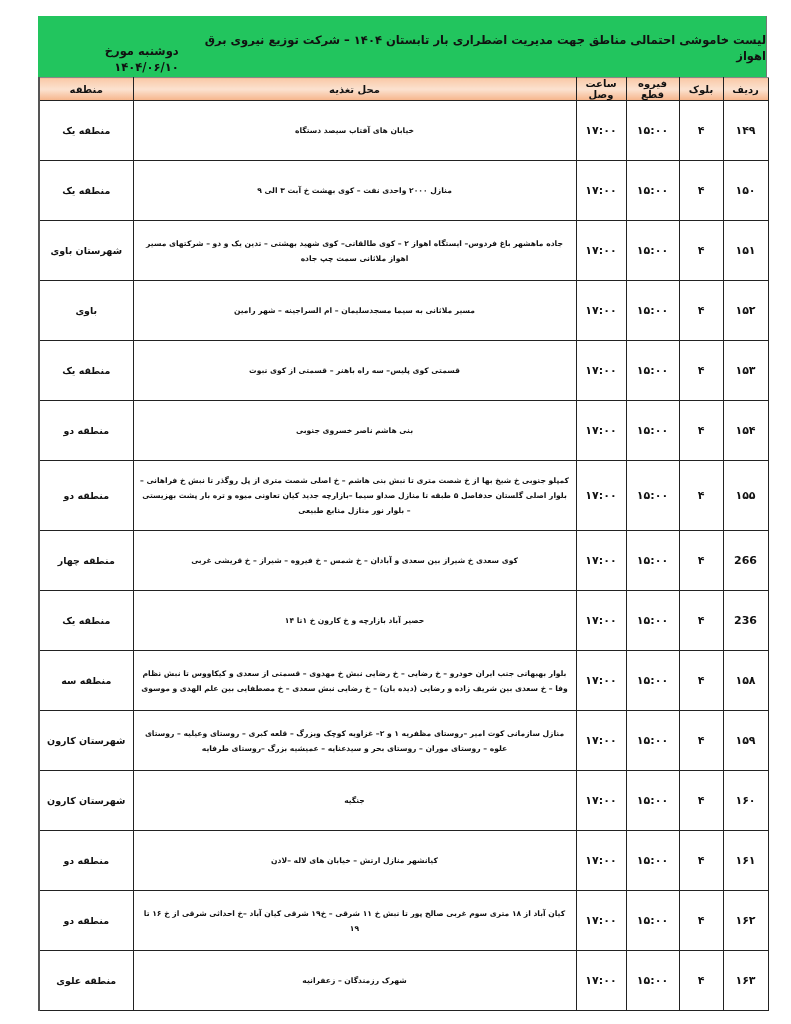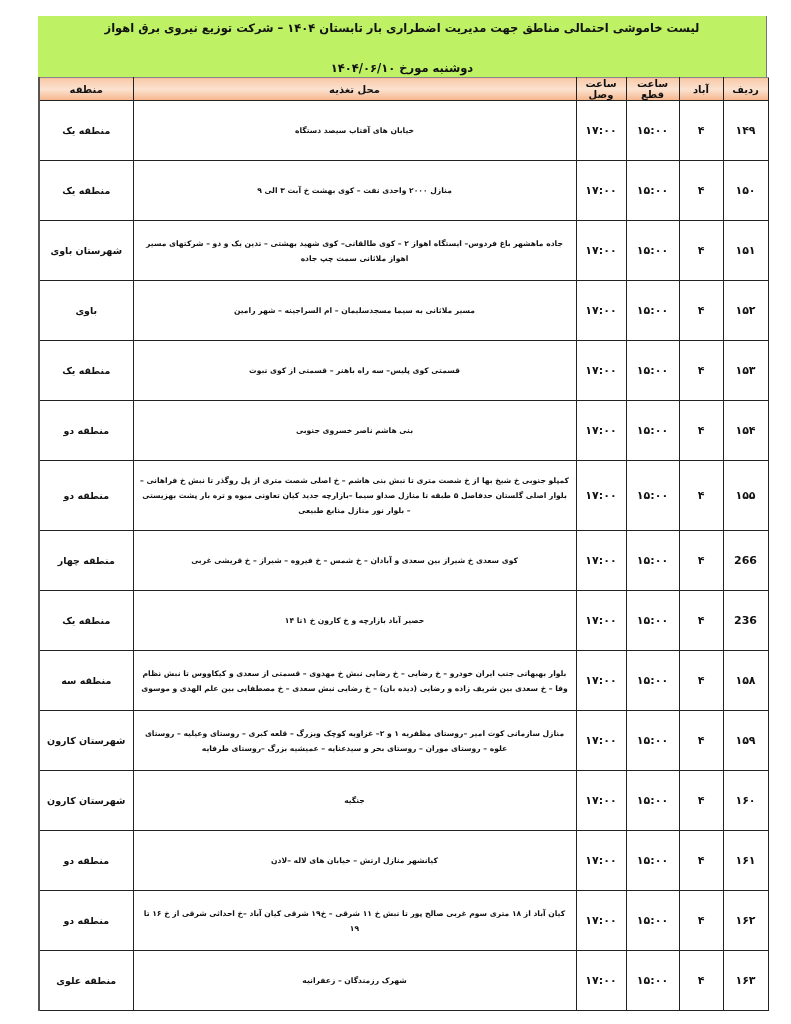--- a/index.html
+++ b/index.html
@@ -1,20 +1,20 @@
 <!DOCTYPE html>
 <html><head>
 <meta charset="utf-8">
 <style>
   html, body { margin:0; padding:0; background:#ffffff; }
   body { width:791px; height:1024px; position:relative; font-family:"DejaVu Sans", sans-serif; overflow:hidden; }
   .sheet { position:absolute; left:38px; top:16px; width:729px; }
   .banner {
-    background:#bef264; height:61px; border-right:1px solid #777;
-    display:flex; flex-direction:column; align-items:center; justify-content:center;
+    background:#22c55e; height:61px; border-right:1px solid #777;
+    display:flex; flex-direction:row; align-items:center; justify-content:center;
     direction:rtl; color:#111; font-weight:bold;
   }
   .banner .t1 { font-size:11.5px; line-height:16px; margin-top:2px; }
   .banner .t2 { font-size:11.5px; line-height:16px; margin-top:24px; }
   table { border-collapse:collapse; width:729px; direction:rtl; table-layout:fixed; }
   th, td { border:1px solid #222; text-align:center; vertical-align:middle; color:#111; font-weight:bold; padding:0; }
   th {
     height:19px; font-size:10px;
     background:linear-gradient(to bottom, #f9c9a8 0%, #fbe2d0 50%, #f6b48a 100%);
     border-top:1px solid #888;
@@ -40,22 +40,22 @@
       <col style="width:45px">
       <col style="width:44px">
       <col style="width:53px">
       <col style="width:50px">
       <col style="width:443px">
       <col style="width:94px">
     </colgroup>
     <thead>
       <tr>
         <th>ردیف</th>
-        <th>آباد</th>
-        <th>ساعت قطع</th>
+        <th>بلوک</th>
+        <th>فیروه قطع</th>
         <th>ساعت وصل</th>
         <th>محل تغذیه</th>
         <th class="outer-left">منطقه</th>
       </tr>
     </thead>
     <tbody id="tbody">
   <tr class="r">
     <td class="num">۱۴۹</td>
     <td class="num">۴</td>
     <td class="num">۱۵:۰۰</td>

